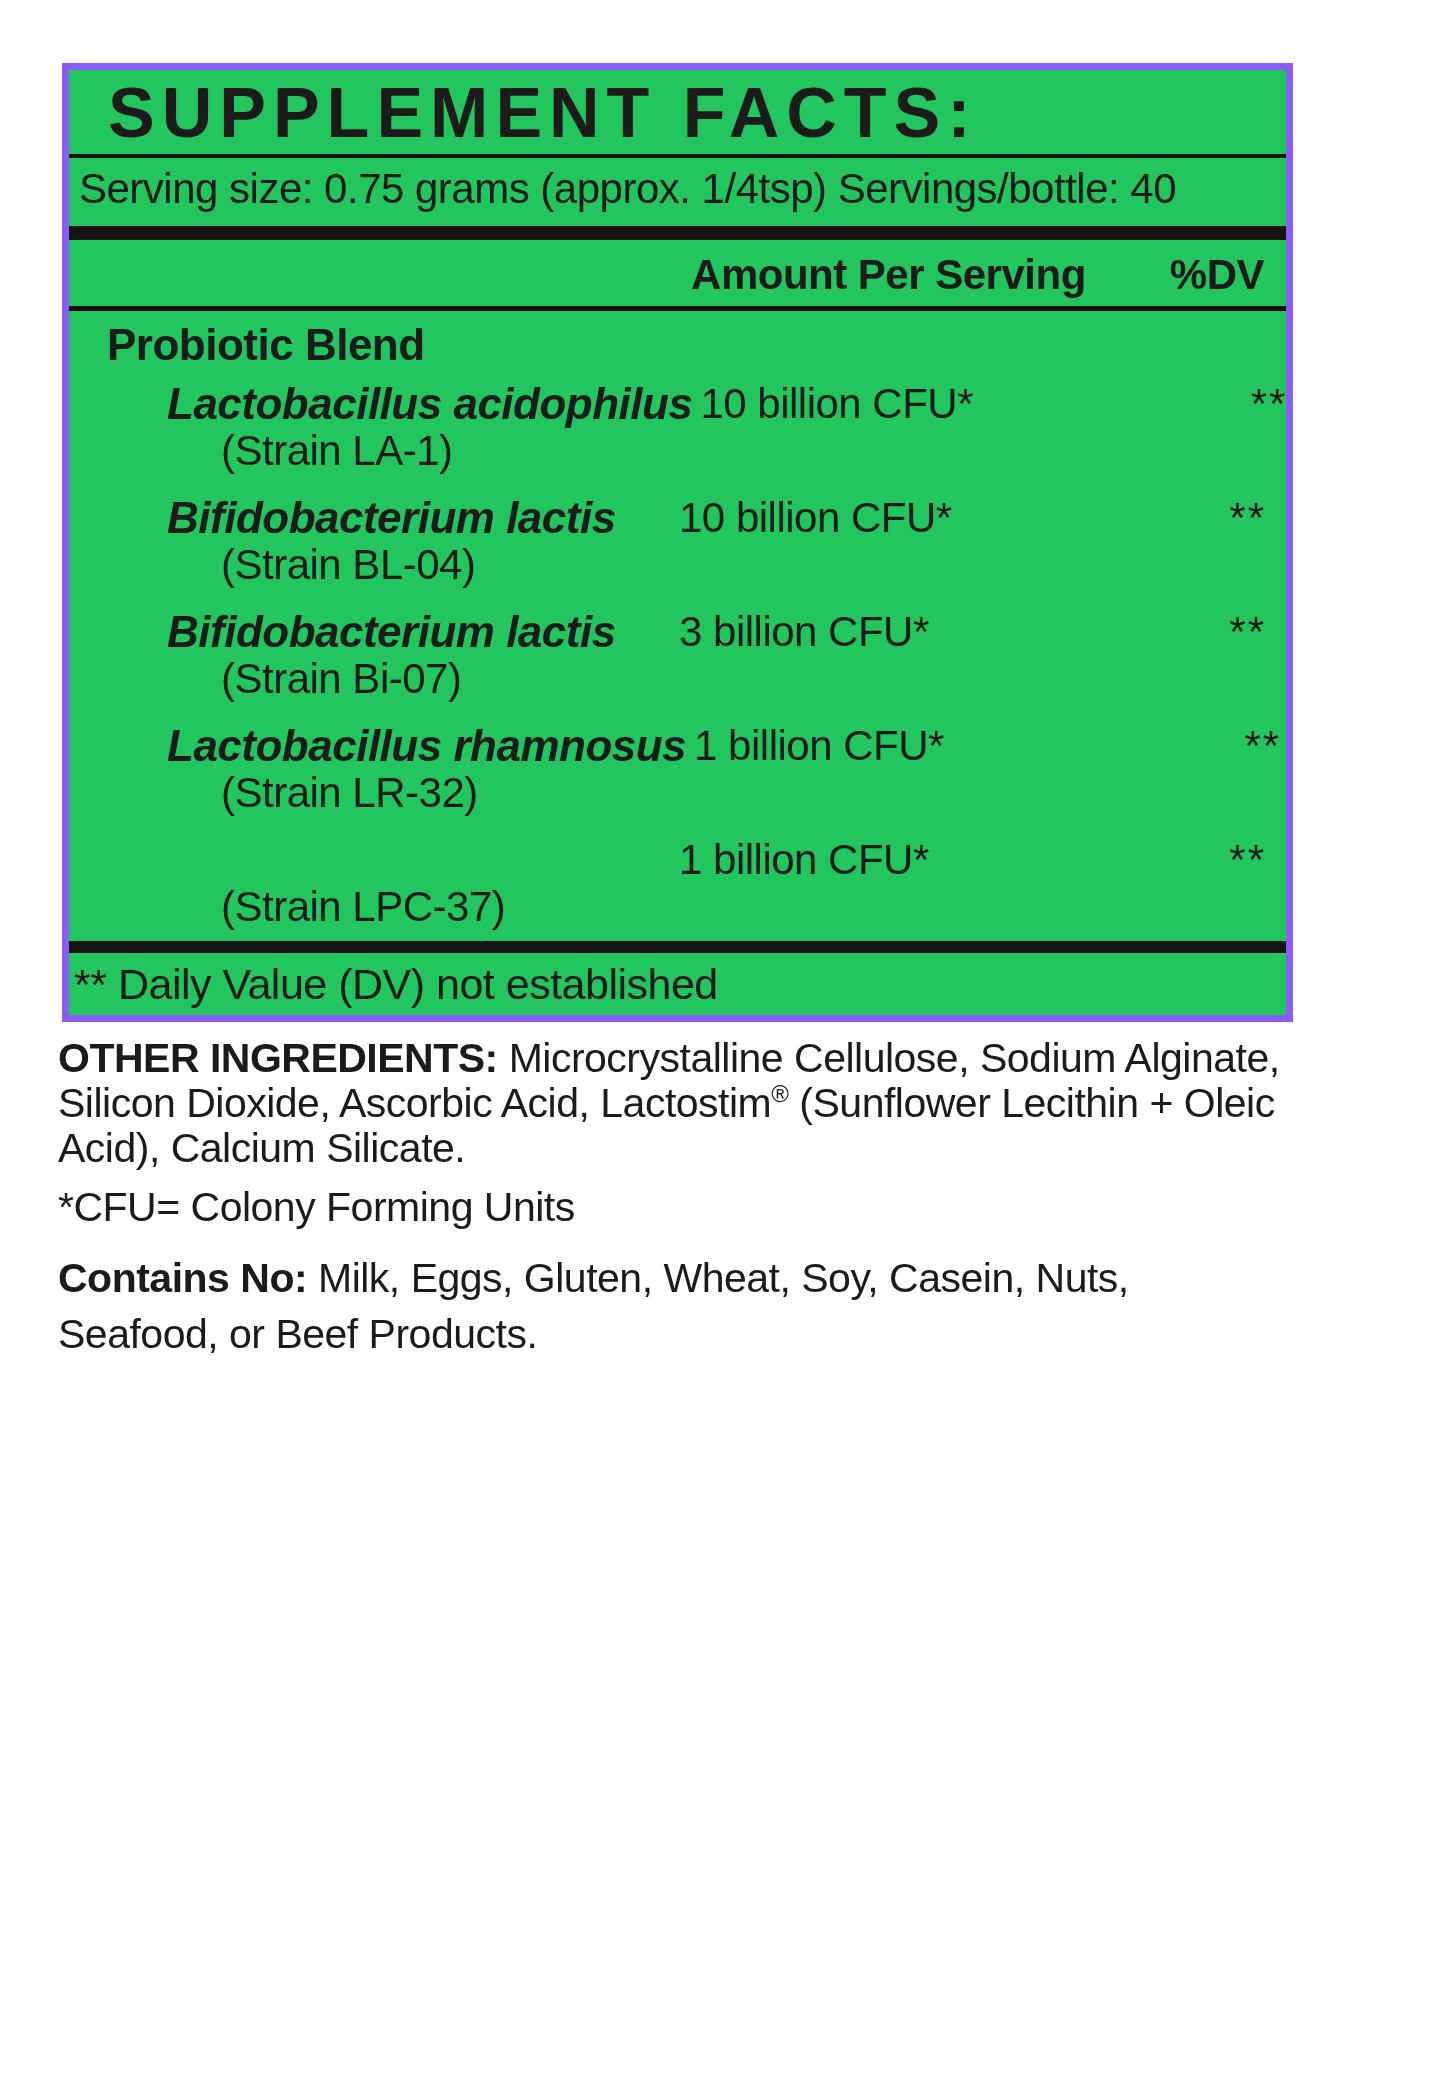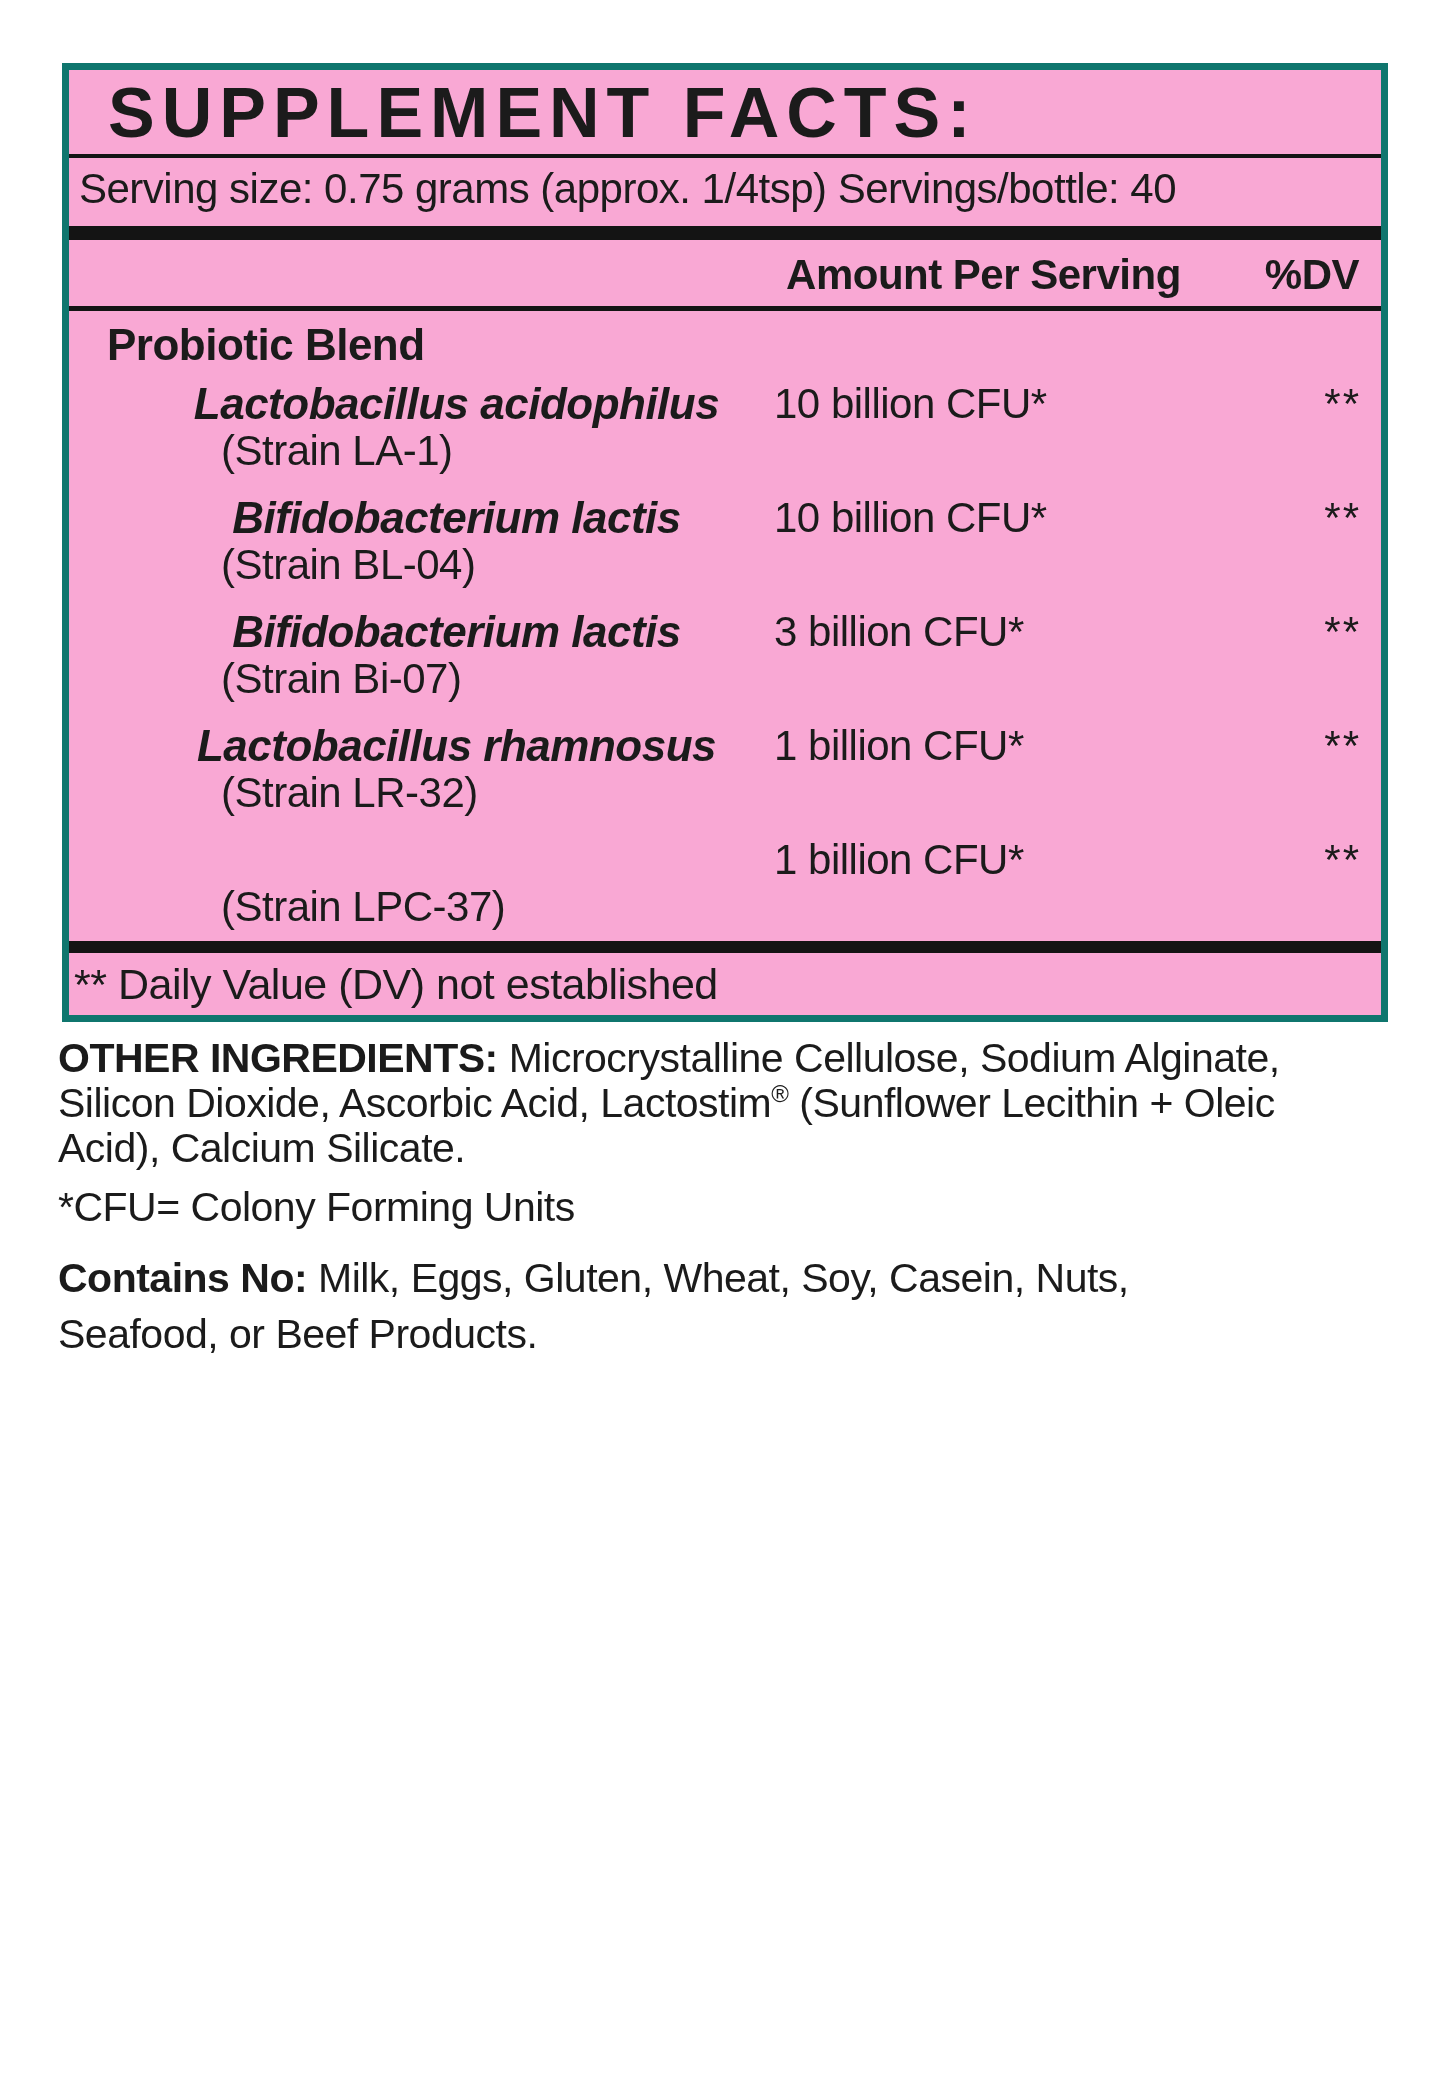--- a/index.html
+++ b/index.html
@@ -15,23 +15,23 @@
     height: 2081px;
     background: #ffffff;
     overflow: hidden;
   }
 
   
   .facts-box {
     position: absolute;
     left: 62px;
     top: 63px;
-    width: 1326px;
-    border: 7px solid #0f766e;
-    background: #f9a8d4;
+    width: 1231px;
+    border: 7px solid #8b5cf6;
+    background: #22c55e;
   }
   .title-section {
     padding: 6px 26px 4px 39px;
     border-bottom: 4px solid #141414;
   }
   .facts-title {
     font-size: 70px;
     font-weight: 700;
     letter-spacing: 7px;
     line-height: 74px;
@@ -75,28 +75,27 @@
   .ingredient-row {
     display: grid;
     grid-template-columns: 1fr 430px 165px;
     margin-top: 12px;
     margin-bottom: 22px;
   }
   .ingredient-row:last-child { margin-bottom: 0; }
   .species-name {
     grid-column: 1;
     grid-row: 1;
-    margin-left: 40px;
+    margin-left: 60px;
     font-size: 44px;
     font-style: italic;
     font-weight: 700;
     line-height: 46px;
     letter-spacing: -0.5px;
     white-space: nowrap;
-    text-align: center;
   }
   .strain-name {
     grid-column: 1;
     grid-row: 2;
     margin-left: 114px;
     margin-top: 2px;
     font-size: 42px;
     line-height: 44px;
     letter-spacing: -0.5px;
     white-space: nowrap;

